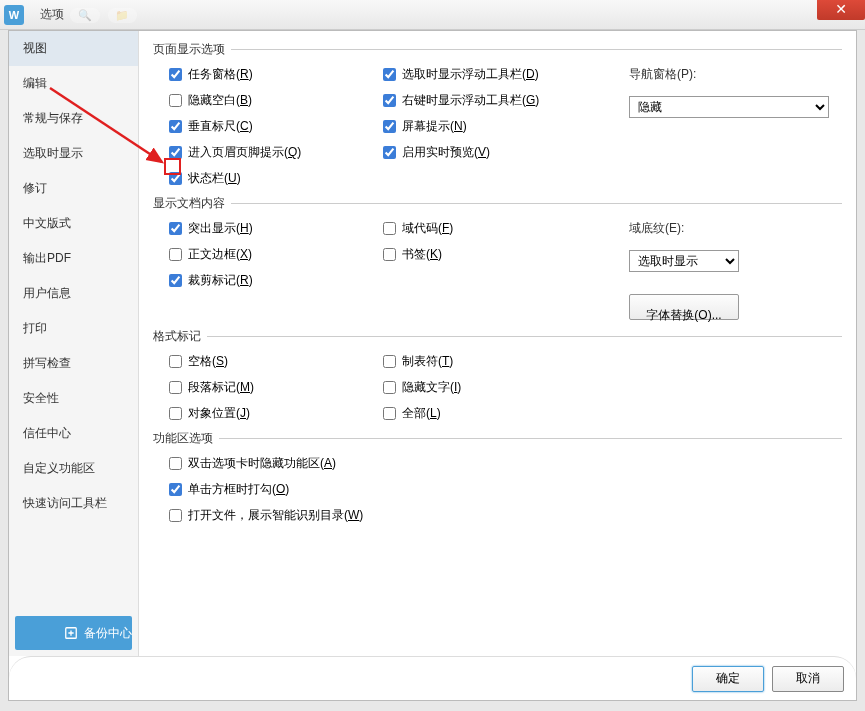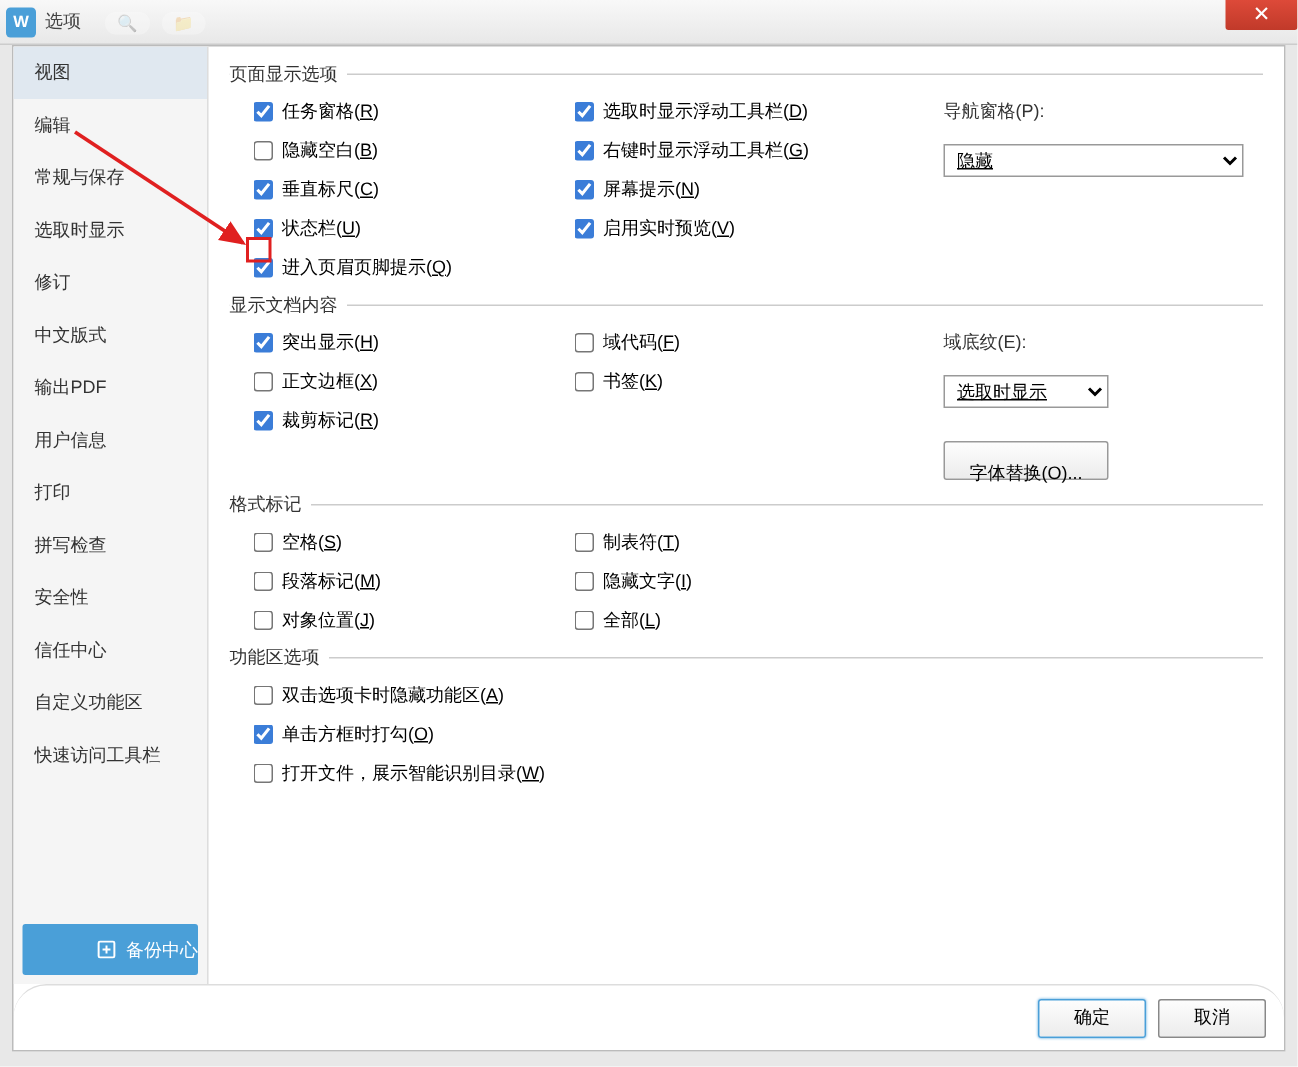--- a/index.html
+++ b/index.html
@@ -1,20 +1,20 @@
 <!DOCTYPE html>
 <html><head>
 <meta charset="utf-8">
 <style>
 * { box-sizing: border-box; margin: 0; padding: 0; font-family: "Microsoft YaHei", "SimSun", sans-serif; font-size: 12px; }
 body { background: #e8e8e8; width: 865px; height: 711px; position: relative; overflow: hidden; }
 
 .titlebar { height: 30px; background: linear-gradient(#f8f8f8, #e8e8e8); border-bottom: 1px solid #ccc; display: flex; align-items: center; padding-left: 4px; position: relative; }
 .titlebar .app-icon { width: 20px; height: 20px; background: #4a9fd8; border-radius: 3px; display: flex; align-items: center; justify-content: center; color: white; font-weight: bold; font-size: 11px; }
-.titlebar .title-text { margin-left: 6px; color: #444; font-family: Liberation Serif, serif; }
+.titlebar .title-text { margin-left: 16px; color: #444; font-family: Liberation Serif, serif; }
 .titlebar .close-btn { position: absolute; right: 0; top: -2px; width: 48px; height: 22px; background: linear-gradient(#e04b3a, #c13a2a); color: white; display: flex; align-items: center; justify-content: center; border-bottom-left-radius: 2px; border-bottom-right-radius: 2px; font-size: 14px; cursor: pointer; }
 
 .dialog { position: absolute; left: 8px; top: 30px; right: 8px; bottom: 10px; background: white; border: 1px solid #bbb; display: flex; flex-direction: column; }
 .content { flex: 1; display: flex; overflow: hidden; }
 .sidebar { width: 130px; background: #f5f5f5; border-right: 1px solid #ddd; display: flex; flex-direction: column; }
 .sidebar-list { flex: 1; }
 .sidebar-item { padding: 9px 14px; cursor: pointer; color: #333; }
 .sidebar-item.selected { background: #e0e8f0; }
 .backup-btn { margin: 6px; height: 34px; background: #4a9fd8; color: white; display: flex; align-items: center; justify-content: flex-end; gap: 6px; cursor: pointer; border-radius: 2px; }
 .backup-icon { width: 14px; height: 14px; }
@@ -24,21 +24,21 @@
 legend { color: #333; padding-right: 6px; background: white; }
 .row { display: flex; }
 .col { display: flex; flex-direction: column; gap: 9px; }
 .col1 { width: 230px; padding-left: 16px; }
 .col2 { width: 230px; }
 .col3 { flex: 1; margin-left: 16px; }
 .chk { display: flex; align-items: center; gap: 6px; cursor: pointer; }
 .chk input[type=checkbox] { width: 13px; height: 13px; accent-color: #3b7dd8; }
 .chk-label u { text-decoration: underline; }
 .label-text { color: #333; margin-bottom: 4px; display: block; }
-select { width: 200px; height: 22px; border: 1px solid #999; background: white; padding: 0 4px; text-decoration: underline; }
+select { width: 200px; height: 22px; border: 1px solid #999; background: white; padding: 0 4px; }
 select.small { width: 110px; }
 button.std { height: 24px; padding: 12px 10px; background: linear-gradient(#fdfdfd, #ececec); border: 1px solid #999; border-radius: 2px; cursor: pointer; }
 
 .footer { height: 44px; border-top: 1px solid #ddd; display: flex; justify-content: flex-end; align-items: center; gap: 8px; padding-right: 12px; border-radius: 22px; }
 .footer button { width: 72px; height: 26px; background: linear-gradient(#fdfdfd, #ececec); border: 1px solid #888; border-radius: 2px; cursor: pointer; }
 .footer button.primary { border: 1px solid #4a9fd8; box-shadow: 0 0 2px #4a9fd8; }
 
 .arrow { position: absolute; pointer-events: none; z-index: 100; }
 .highlight-box { position: absolute; border: 2px solid #e02020; pointer-events: none; z-index: 99; }
 
@@ -99,25 +99,25 @@
               <label class="chk">
                 <input type="checkbox" style="">
                 <span class="chk-label">隐藏空白(<u>B</u>)</span>
               </label>
               <label class="chk">
                 <input type="checkbox" checked="" style="">
                 <span class="chk-label">垂直标尺(<u>C</u>)</span>
               </label>
               <label class="chk">
                 <input type="checkbox" checked="" style="">
+                <span class="chk-label">进入页眉页脚提示(<u>Q</u>)</span>
+              </label>
+              <label class="chk">
+                <input type="checkbox" checked="" style="">
                 <span class="chk-label">状态栏(<u>U</u>)</span>
-              </label>
-              <label class="chk">
-                <input type="checkbox" checked="" style="">
-                <span class="chk-label">进入页眉页脚提示(<u>Q</u>)</span>
               </label>
             </div>
           <div class="col col2" id="pd-col2">
               <label class="chk">
                 <input type="checkbox" checked="" style="">
                 <span class="chk-label">选取时显示浮动工具栏(<u>D</u>)</span>
               </label>
               <label class="chk">
                 <input type="checkbox" checked="" style="">
                 <span class="chk-label">右键时显示浮动工具栏(<u>G</u>)</span>

